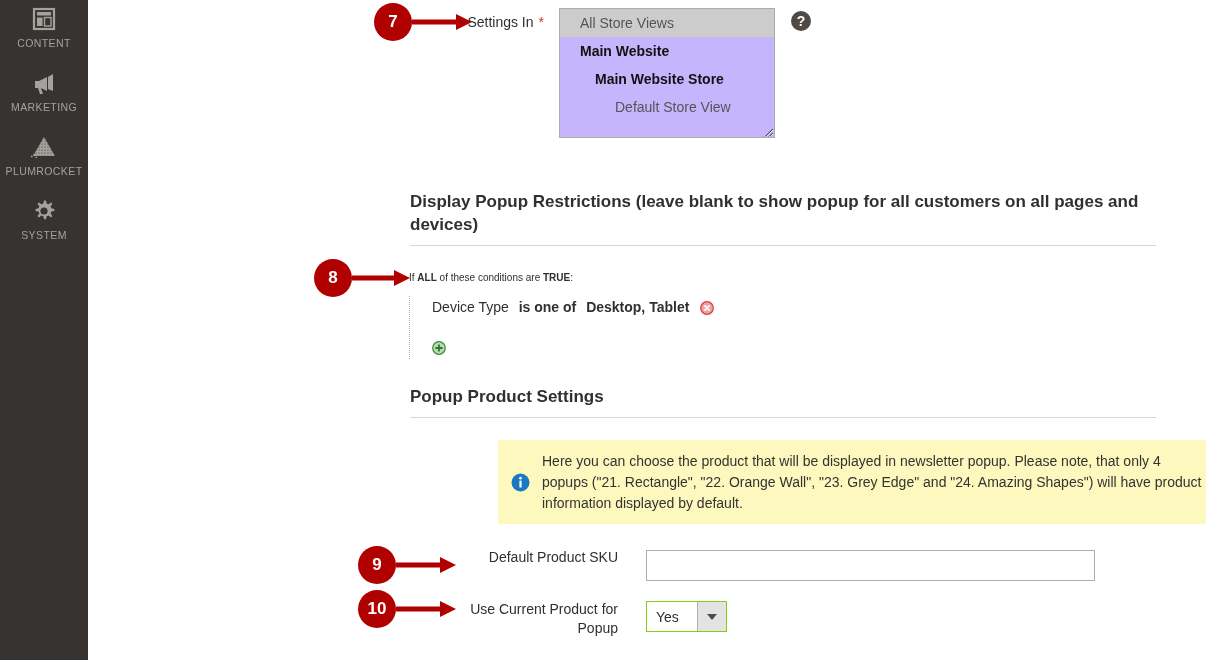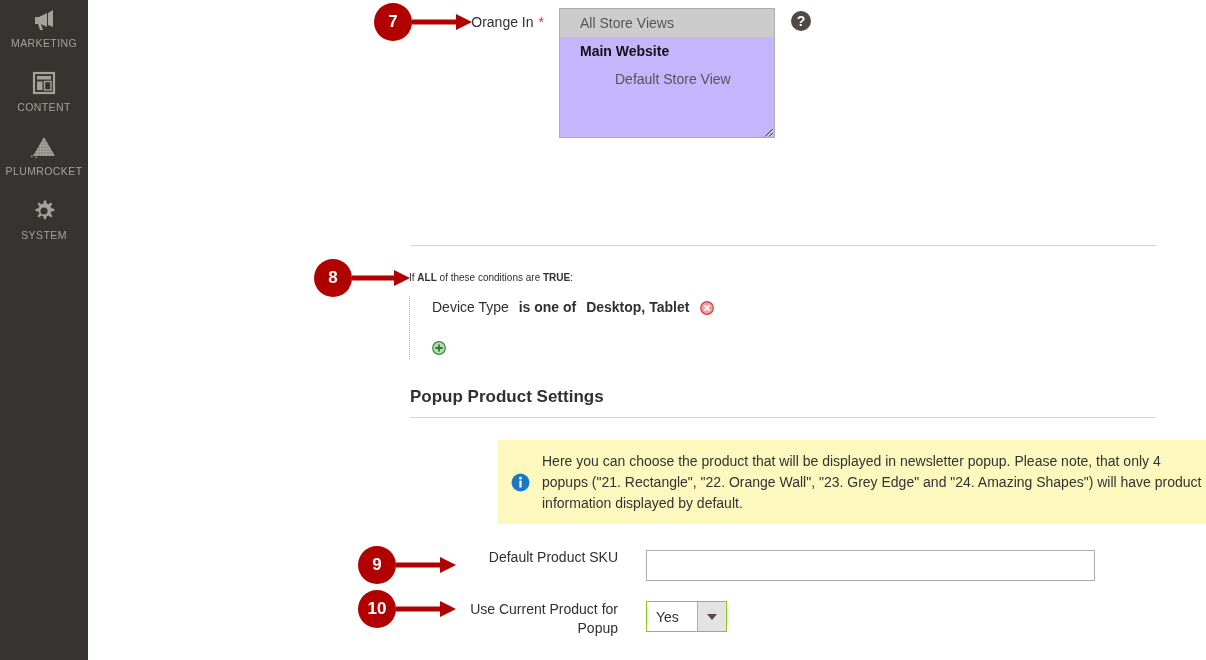--- a/index.html
+++ b/index.html
@@ -276,40 +276,40 @@
     border-left: 5px solid transparent;
     border-right: 5px solid transparent;
     border-top: 6px solid #514943;
   }
 </style>
 </head>
 <body>
 
 <div id="admin-sidebar">
 
-  <div class="nav-item" style="top:0">
-    <span class="nav-icon">
-      <svg width="26" height="26" viewBox="0 0 26 26">
-        <path d="M4 12 L4 18 L7 18 L9 24 L12 24 L10 18 L16 21 L16 7 L8 11 L4 11 Z" fill="#a5a19d"></path>
-        <path d="M17 7 L22 4 L22 21 L17 19 Z" fill="#a5a19d"></path>
-      </svg>
-    </span>
-    <span class="nav-label">MARKETING</span>
-  </div>
-
   <div class="nav-item">
     <span class="nav-icon">
       <svg width="24" height="24" viewBox="0 0 24 24">
         <rect x="2" y="2" width="20" height="20" fill="none" stroke="#a5a19d" stroke-width="2.2"></rect>
         <rect x="5" y="5" width="14" height="3.5" fill="#a5a19d"></rect>
         <rect x="5" y="10.5" width="5.5" height="8.5" fill="#a5a19d"></rect>
         <rect x="12.5" y="10.5" width="6.5" height="8.5" fill="none" stroke="#a5a19d" stroke-width="1.4"></rect>
       </svg>
     </span>
     <span class="nav-label">CONTENT</span>
+  </div>
+
+  <div class="nav-item" style="top:0">
+    <span class="nav-icon">
+      <svg width="26" height="26" viewBox="0 0 26 26">
+        <path d="M4 12 L4 18 L7 18 L9 24 L12 24 L10 18 L16 21 L16 7 L8 11 L4 11 Z" fill="#a5a19d"></path>
+        <path d="M17 7 L22 4 L22 21 L17 19 Z" fill="#a5a19d"></path>
+      </svg>
+    </span>
+    <span class="nav-label">MARKETING</span>
   </div>
 
   <div class="nav-item">
     <span class="nav-icon">
       <svg width="30" height="26" viewBox="0 0 30 26">
         <defs>
           <pattern id="dots" width="3" height="3" patternUnits="userSpaceOnUse">
             <rect width="3" height="3" fill="#a5a19d"></rect>
             <circle cx="1" cy="1" r="0.62" fill="#373330"></circle>
           </pattern>
@@ -342,41 +342,43 @@
     <div class="anno-badge">7</div>
     <span class="anno-arrow">
       <svg width="62" height="20" viewBox="0 0 62 20">
         <line x1="0" y1="10" x2="46" y2="10" stroke="#b00000" stroke-width="5"></line>
         <path d="M44 2 L60 10 L44 18 Z" fill="#b00000"></path>
       </svg>
     </span>
   </div>
 
   <div class="field-label" style="left:290px; top:13px; width:166px;">
-    <span>Orange In</span><span class="req-star">*</span>
+    <span>Settings In</span><span class="req-star">*</span>
   </div>
 
   <div id="visible-in-select">
     <div class="ms-option selected">All Store Views</div>
     <div class="ms-option lvl-website">Main Website</div>
+    <div class="ms-option lvl-store">Main Website Store</div>
     <div class="ms-option lvl-view">Default Store View</div>
     <span class="resize-grip">
       <svg width="12" height="12" viewBox="0 0 12 12">
         <path d="M11 3 L3 11 M11 7 L7 11 M11 11 L10.5 11.5" stroke="#999" stroke-width="1"></path>
       </svg>
     </span>
   </div>
 
   <span id="visible-in-help">
     <svg width="22" height="22" viewBox="0 0 22 22">
       <circle cx="11" cy="11" r="10" fill="#514943"></circle>
       <text x="11" y="16" text-anchor="middle" font-family="Liberation Sans, sans-serif" font-size="14" font-weight="bold" fill="#ffffff">?</text>
     </svg>
   </span>
 
+  <div class="section-heading" style="left:322px; top:190px; width:740px;">Display Popup Restrictions (leave blank to show popup for all customers on all pages and devices)</div>
   <div class="section-rule" style="left:322px; top:245px; width:746px;"></div>
 
   <div class="annotation" style="left:226px; top:259px;">
     <div class="anno-badge">8</div>
     <span class="anno-arrow">
       <svg width="60" height="20" viewBox="0 0 60 20">
         <line x1="0" y1="10" x2="44" y2="10" stroke="#b00000" stroke-width="5"></line>
         <path d="M42 2 L58 10 L42 18 Z" fill="#b00000"></path>
       </svg>
     </span>

